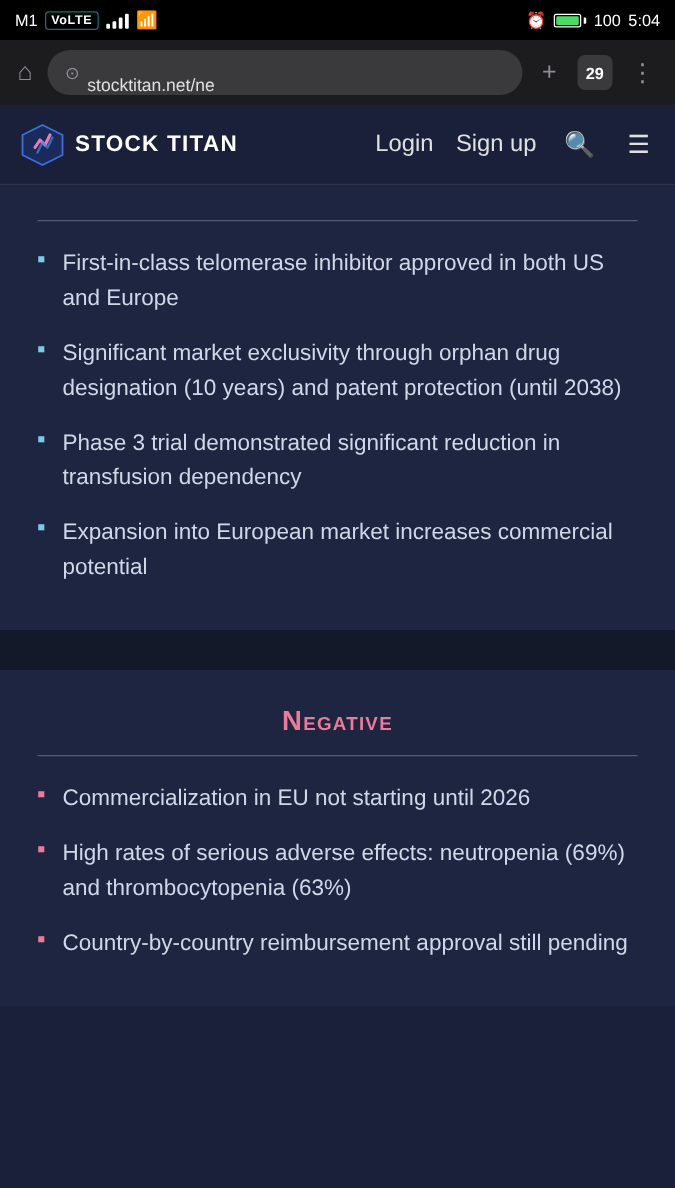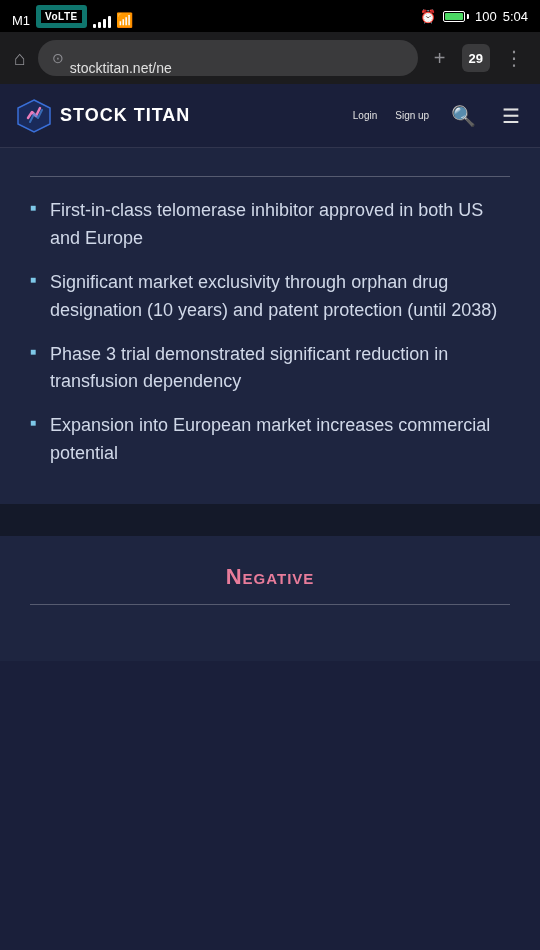--- a/index.html
+++ b/index.html
@@ -18,21 +18,21 @@
       background: #000;
       color: #fff;
       display: flex;
       justify-content: space-between;
       align-items: center;
       padding: 4px 12px;
       height: 32px;
       font-size: 13px;
       font-weight: 500;
     }
-    .status-left { display: flex; align-items: flex-end; gap: 6px; }
+    .status-left { display: flex; align-items: center; gap: 6px; }
     .status-right { display: flex; align-items: center; gap: 6px; font-size: 13px; }
 
     
     .browser-chrome {
       background: #1c1c1e;
       padding: 8px 10px;
       display: flex;
       align-items: center;
       gap: 8px;
       height: 52px;
@@ -101,21 +101,21 @@
       letter-spacing: 1px;
       text-transform: uppercase;
     }
     .navbar-links {
       display: flex;
       align-items: center;
       gap: 18px;
     }
     .navbar-link {
       color: #e0e0e0;
-      font-size: 10px;
+      font-size: 19px;
       font-weight: 500;
       text-decoration: none;
     }
     .navbar-icon-btn {
       color: #e0e0e0;
       font-size: 20px;
       background: none;
       border: none;
       cursor: pointer;
       padding: 2px 4px;
@@ -182,21 +182,21 @@
 
     
     .section-negative {
       background: #1e2540;
       padding: 28px 30px 36px 30px;
     }
 
     
     .volte-badge {
       background: transparent;
-      border: 5px solid #0f766e;
+      border: 1px solid #0f766e;
       border-radius: 3px;
       padding: 1px 4px;
       font-size: 10px;
       font-weight: 700;
       color: #fff;
       letter-spacing: 0.5px;
     }
 
     
     .signal-bars {
@@ -311,15 +311,20 @@
       <li>Phase 3 trial demonstrated significant reduction in transfusion dependency</li>
       <li>Expansion into European market increases commercial potential</li>
     </ul>
   </div>
 
   <div class="section-gap"></div>
 
   <div class="section-negative">
     <h2 class="section-title negative-title">Negative</h2>
     <hr class="section-divider">
+    <ul class="bullet-list">
+      <li>Commercialization in EU not starting until 2026</li>
+      <li>High rates of serious adverse effects: neutropenia (69%) and thrombocytopenia (63%)</li>
+      <li>Country-by-country reimbursement approval still pending</li>
+    </ul>
   </div>
 
 </div>
 
 </body></html>

